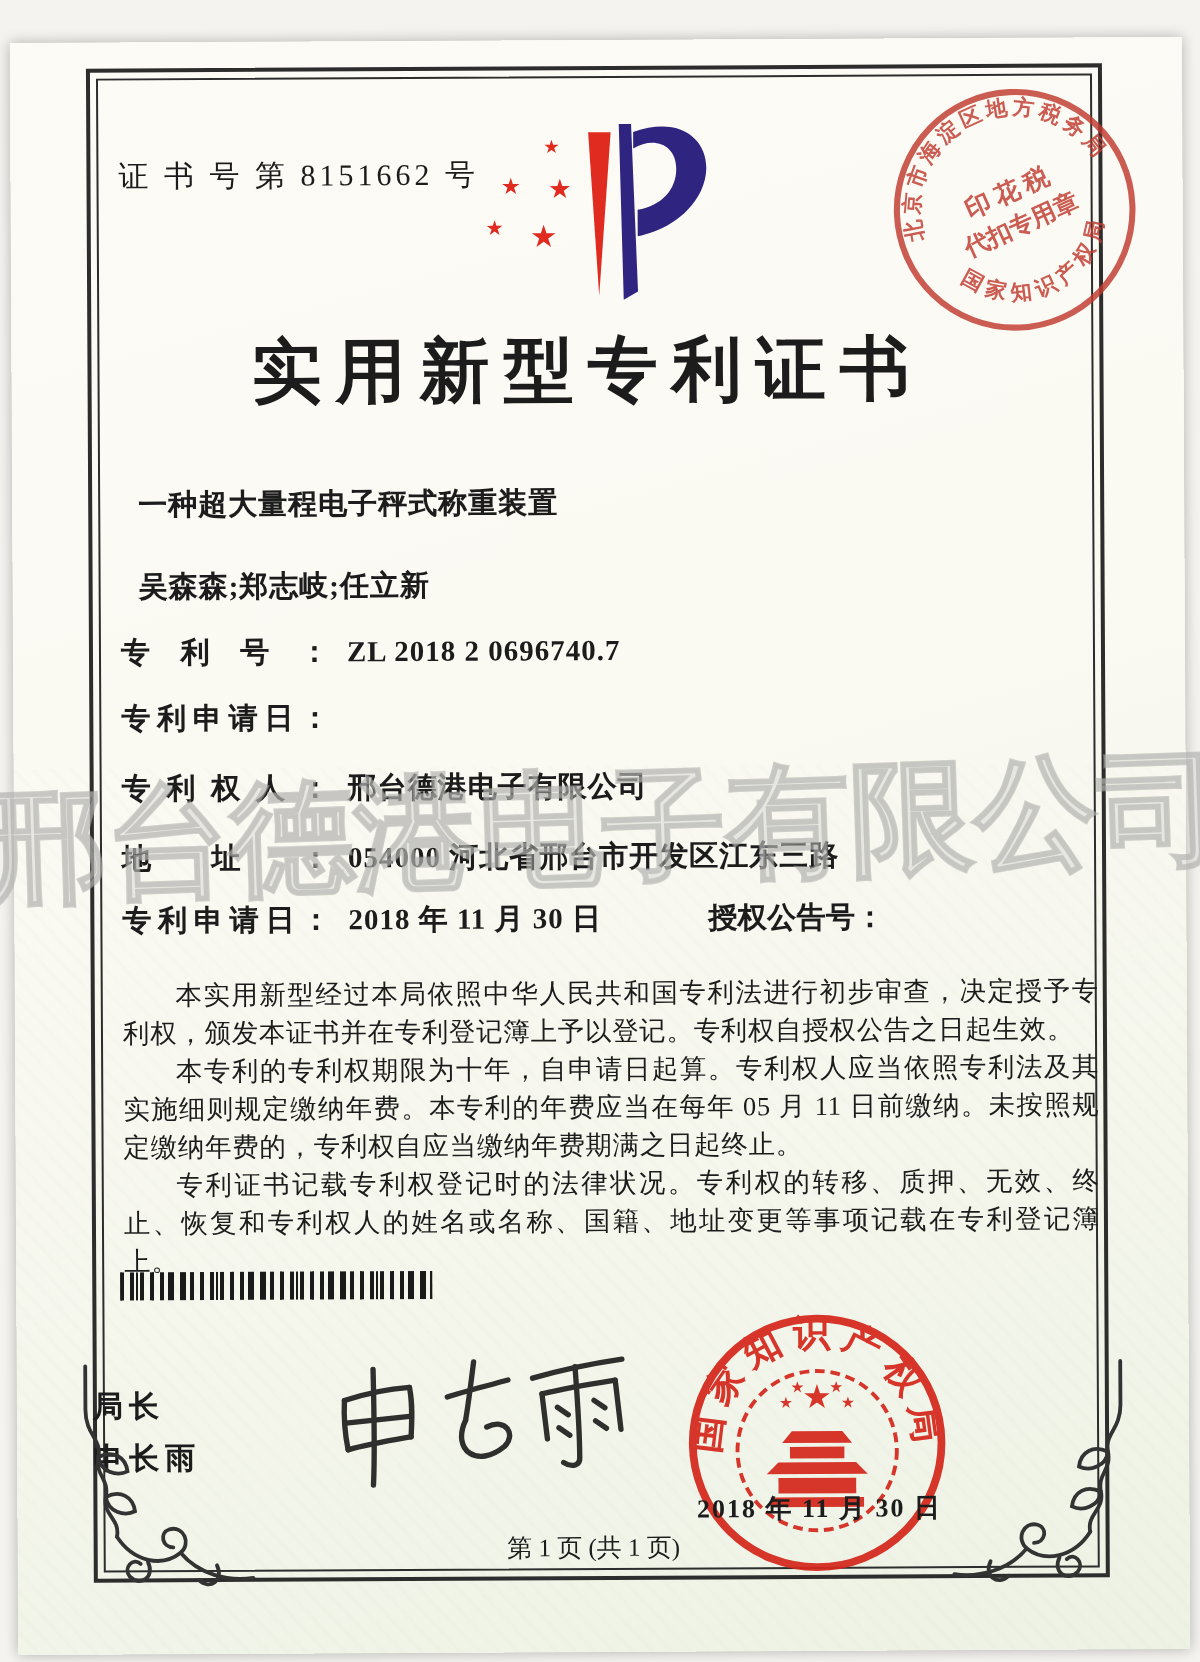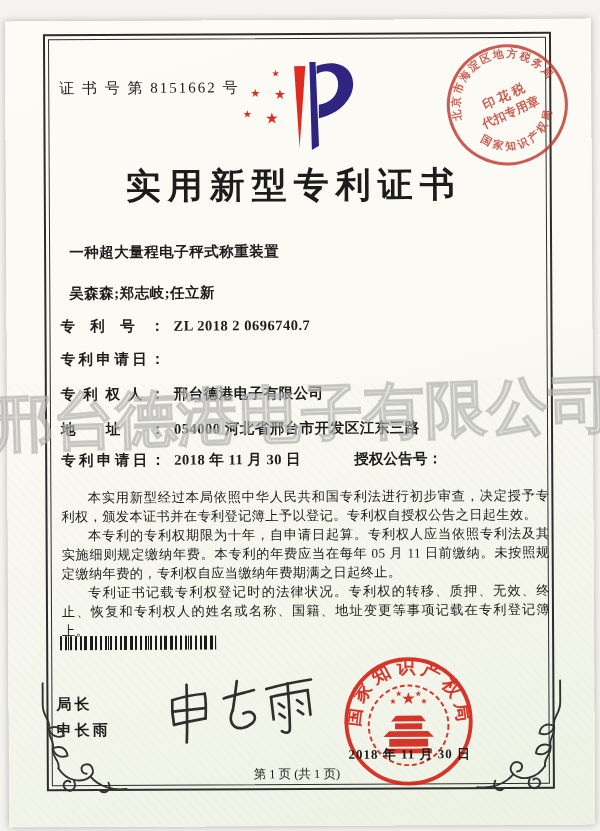--- a/index.html
+++ b/index.html
@@ -23,21 +23,21 @@
   .r4{margin-bottom:16px;} .r5{margin-bottom:16px;} .r6{margin-bottom:12px;}
   .grant-row{position:relative;height:20px;}
   .grant-right{position:absolute;left:293px;top:0;display:flex;align-items:baseline;}
   .grant-right .flabel{width:88px;}
   .paras{position:absolute;left:54px;right:44px;top:467px;font-size:13.2px;line-height:19px;
     text-align:justify;letter-spacing:.4px;}
   .paras p{margin:0;text-indent:2em;}
   .barcode{position:absolute;left:52px;top:615px;width:156px;height:14px;
     background:repeating-linear-gradient(90deg,#1a1a1a 0 2px,transparent 2px 5px),
                repeating-linear-gradient(90deg,#1a1a1a 0 1px,transparent 1px 8px);}
-  .signer{position:absolute;left:48px;top:670px;font-size:15px;font-weight:700;letter-spacing:3px;line-height:26px;}
+  .signer{position:absolute;left:38px;top:670px;font-size:15px;font-weight:700;letter-spacing:3px;line-height:26px;}
   .signature{position:absolute;left:148px;top:652px;width:175px;height:72px;}
   .seal{position:absolute;left:332px;top:634px;width:136px;height:136px;opacity:.93;}
   .seal-date{position:absolute;left:318px;top:726px;width:166px;text-align:center;
     font-size:13px;font-weight:700;letter-spacing:1px;z-index:6;}
   .footer{position:absolute;left:0;right:10px;top:746px;text-align:center;font-size:12.5px;}
   .tax-stamp{position:absolute;left:436px;top:20px;width:132px;height:132px;
     transform:rotate(-24deg);opacity:.82;z-index:6;}
   .ornament{position:absolute;z-index:4;}
   .orn-br{right:30px;bottom:28px;width:92px;height:118px;}
   .orn-bl{left:30px;bottom:28px;width:92px;height:118px;transform:scaleX(-1);}

